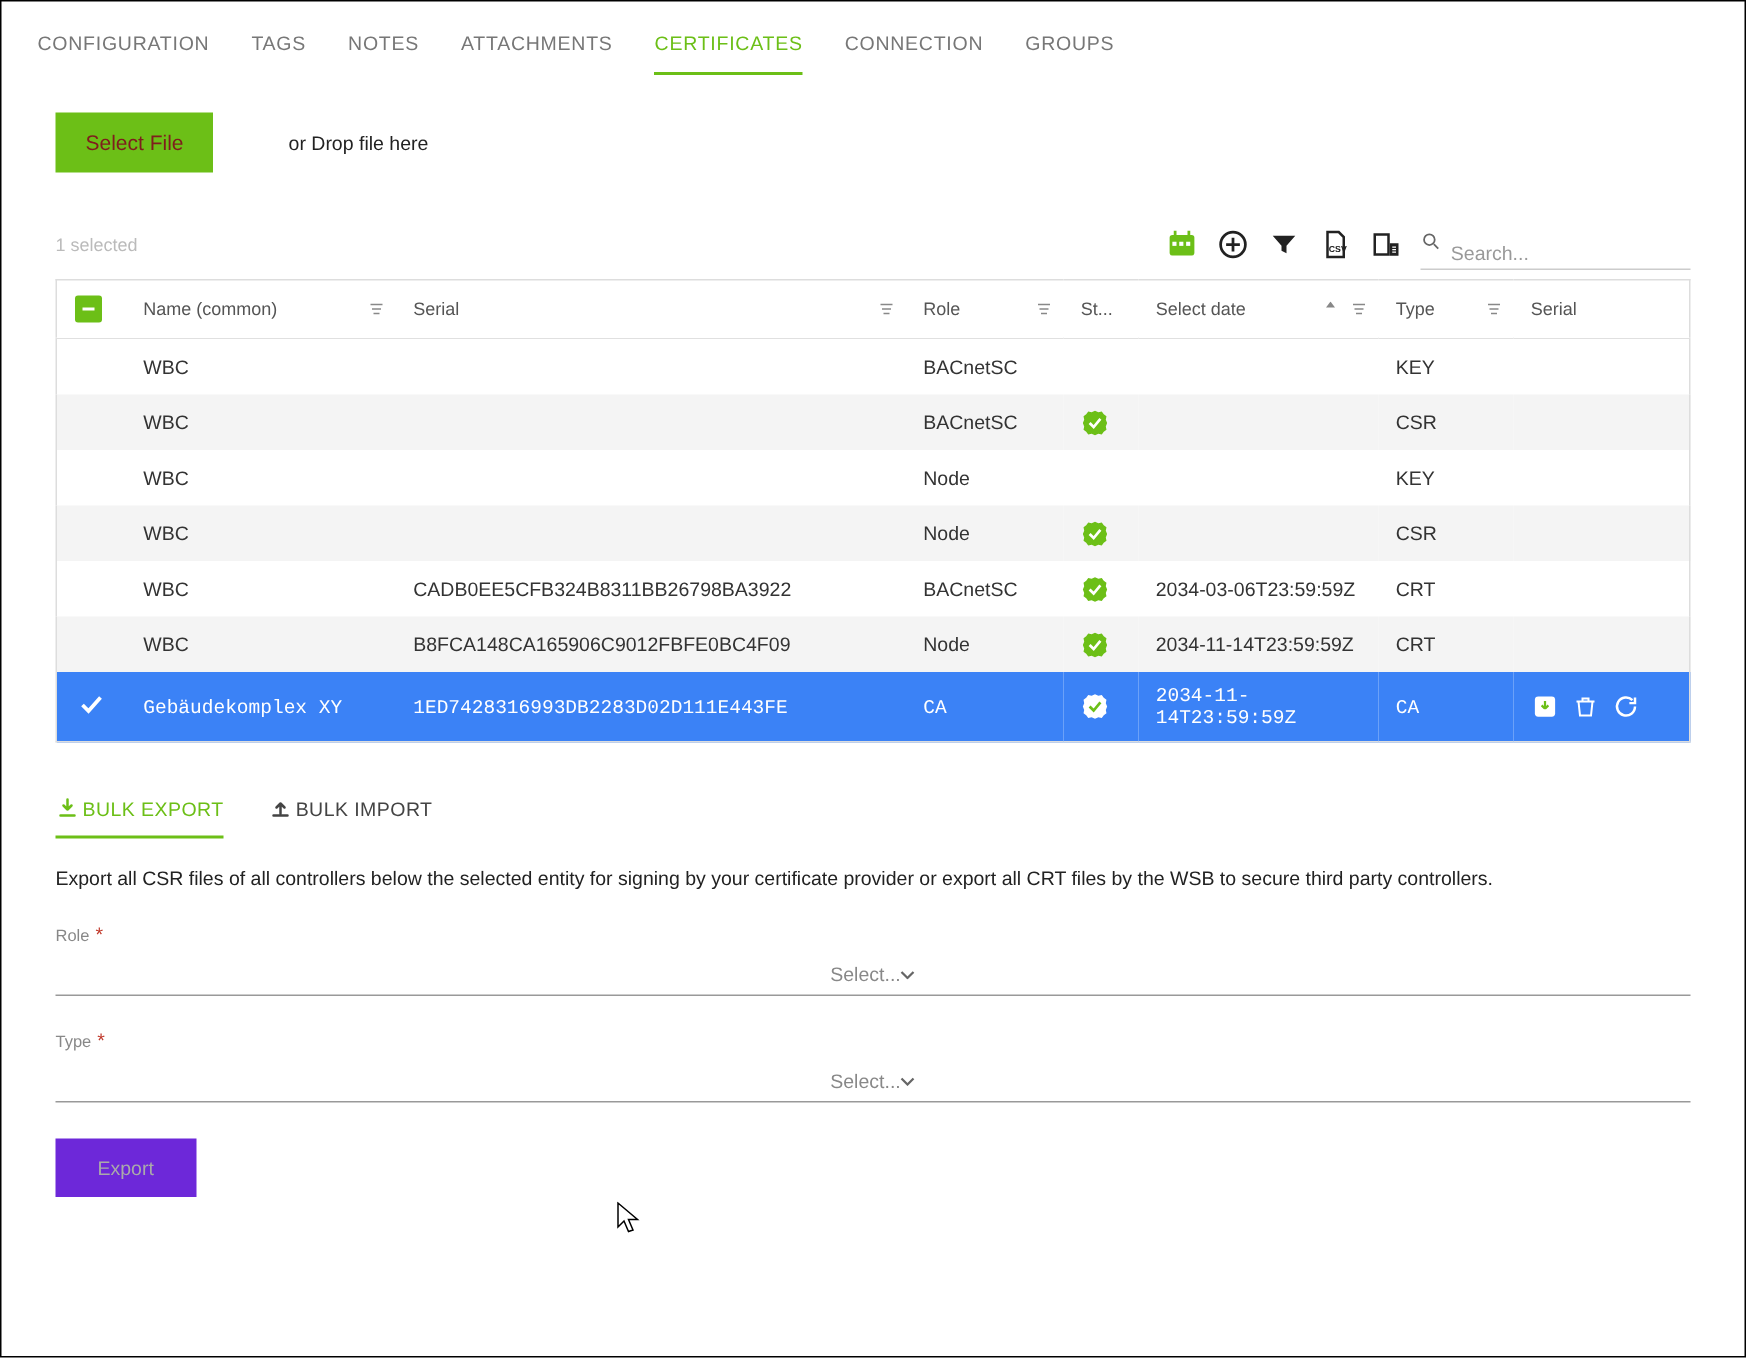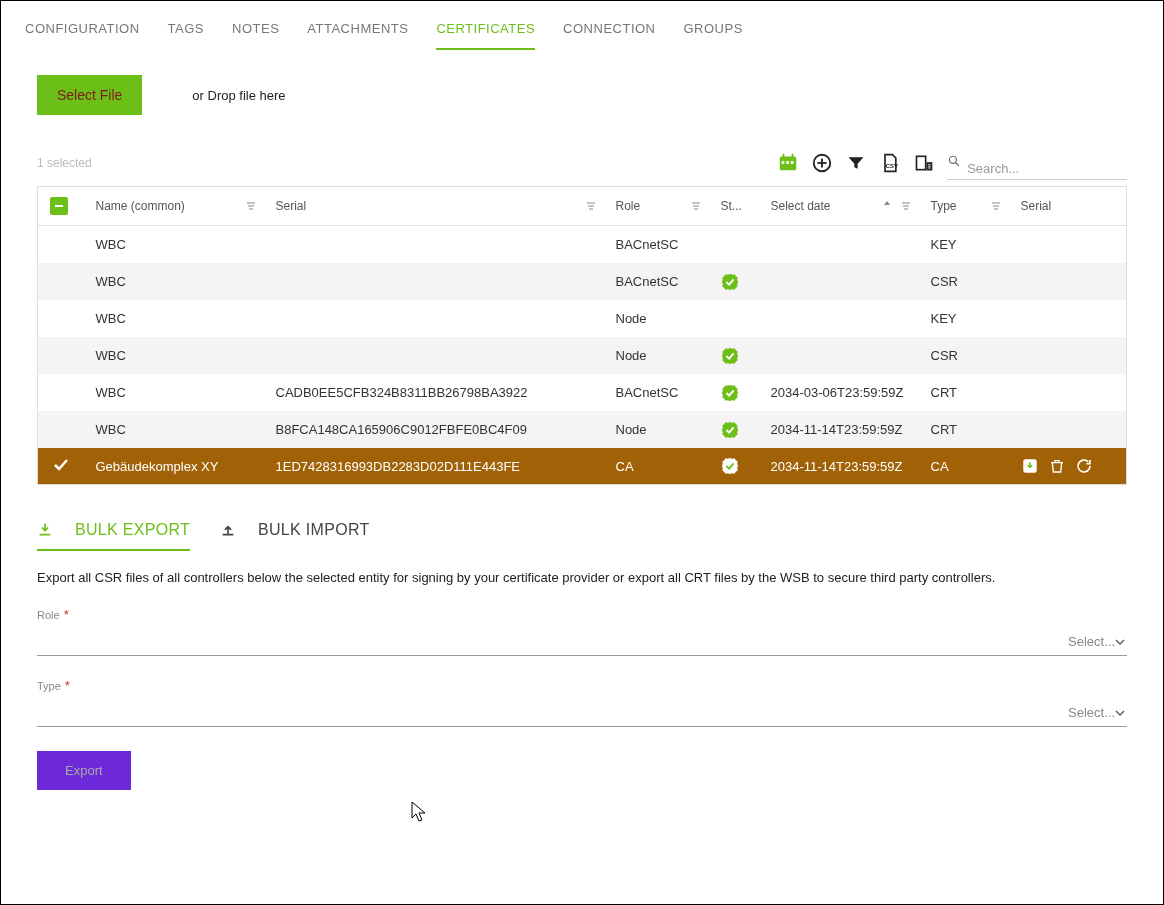--- a/index.html
+++ b/index.html
@@ -58,36 +58,36 @@
 
   table.cert-table { width:100%; border-collapse: collapse; border:1px solid #ddd; }
   .cert-table th {
     text-align:left; font-weight:normal; color:#555; font-size:12px;
     padding:10px 12px; border-bottom:1px solid #e0e0e0; background:#fff;
     position:relative;
   }
   .th-filter { position:absolute; right:8px; top:50%; transform:translateY(-50%); }
   .cert-table td { padding:8px 12px; font-size:13px; color:#333; }
   .cert-table tbody tr:nth-child(even) td { background:#f4f4f4; }
-  .cert-table tbody tr.selected td { background:#a16207; color:#fff; }
+  .cert-table tbody tr.selected td { background:#3b82f6; color:#fff;font-family:Liberation Mono, monospace; }
   .check-indet {
     width:18px; height:18px; background:#6cbf17; display:inline-flex;
     align-items:center; justify-content:center; border-radius:2px;
   }
   .row-check { width:18px; height:18px; display:inline-flex; align-items:center; justify-content:center; }
 
   .sub-tabs { display:flex; gap:30px; margin-top:28px; border-bottom:1px solid transparent; }
-  .sub-tab { display:flex; align-items:center; gap:22px; padding:8px 0 10px 0; font-size:16px; letter-spacing:0.3px; cursor:pointer; color:#444; border-bottom:2px solid transparent;}
+  .sub-tab { display:flex; align-items:center; gap:2px; padding:8px 0 10px 0; font-size:13px; letter-spacing:0.3px; cursor:pointer; color:#444; border-bottom:2px solid transparent;}
   .sub-tab.active { color:#6cbf17; border-bottom:2px solid #6cbf17; }
   .export-desc { margin-top:18px; font-size:13px; color:#222; }
   .form-group { margin-top:22px; }
   .form-label { font-size:11px; color:#888; }
   .required { color:#c0392b; margin-left:4px; }
   .select-like {
-    display:flex; justify-content:flex-end; align-items:center;
+    display:flex; justify-content:center; align-items:center;
     border-bottom:1px solid #999; padding:8px 2px 6px 2px; margin-top:4px;
     color:#888; font-size:13px; cursor:pointer;
   }
   .export-btn {
     margin-top:24px; background:#6d28d9; color:#aaa; border:none;
     padding:12px 28px; font-size:13px; cursor:not-allowed;
   }
   .cursor-img { position:absolute; left:410px; top:800px; }
   .action-icons { display:flex; gap:10px; align-items:center; }
   svg { display:block; }

